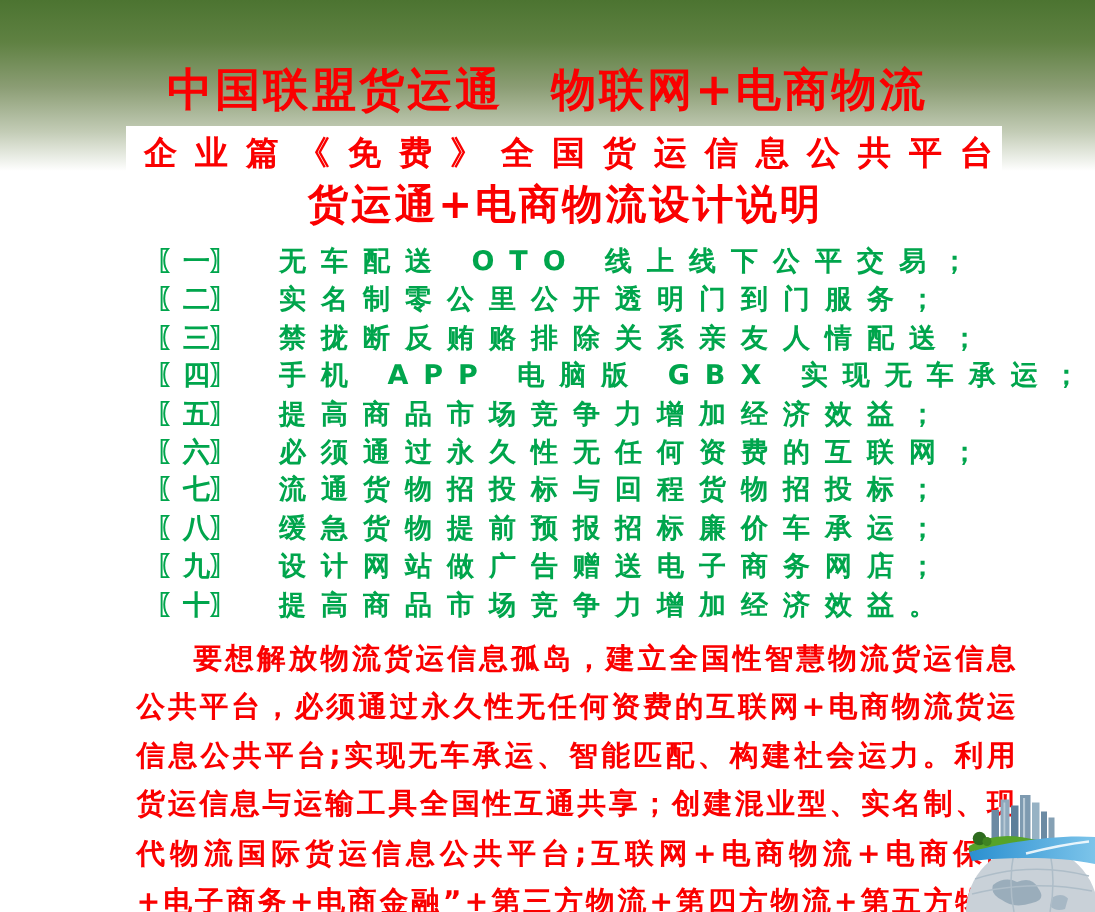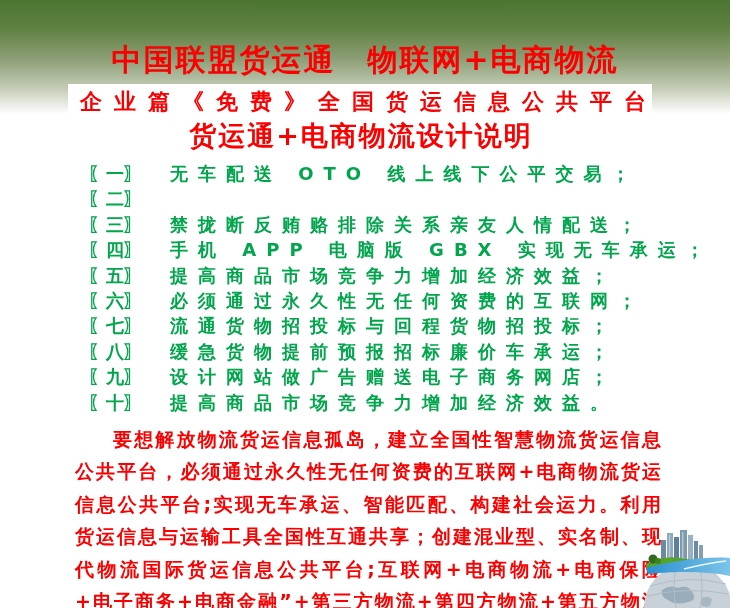--- a/index.html
+++ b/index.html
@@ -9,21 +9,21 @@
     background:linear-gradient(to bottom,
       var(--header-green,#4c7431) 0px, #5f8142 28px, #8b9d74 58px,
       #c3ccb6 88px, #ffffff 114px, #ffffff 100%);
   }
   .title {
     position:absolute; top:40px; left:0; width:100%;
     text-align:center; font-size:30px; letter-spacing:2px;
     color:var(--title-red,#fa0000); white-space:nowrap;
   }
   .panel {
-    position:absolute; left:68px; top:84px; width:584px; height:524px;
+    position:absolute; left:84px; top:84px; width:584px; height:524px;
     background:#ffffff;
   }
   .sub1 {
     margin:3px 0 0 0; text-align:center; white-space:nowrap;
     font-size:22px; letter-spacing:12px; text-indent:12px;
     color:var(--title-red,#fa0000);
   }
   .sub2 {
     margin:1px 0 0 0; text-align:center; white-space:nowrap;
     font-size:27px; letter-spacing:2px; text-indent:2px;
@@ -55,20 +55,21 @@
     <div class="sub1">企业篇《免费》全国货运信息公共平台</div>
     <div class="sub2">货运通+电商物流设计说明</div>
 
     <div class="list">
       <div class="row">
         <span class="marker">〖一〗</span>
         <span class="ltext">无车配送 OTO 线上线下公平交易；</span>
       </div>
       <div class="row">
         <span class="marker">〖二〗</span>
+        <span class="ltext">实名制零公里公开透明门到门服务；</span>
       </div>
       <div class="row">
         <span class="marker">〖三〗</span>
         <span class="ltext">禁拢断反贿赂排除关系亲友人情配送；</span>
       </div>
       <div class="row">
         <span class="marker">〖四〗</span>
         <span class="ltext">手机 APP 电脑版 GBX 实现无车承运；</span>
       </div>
       <div class="row">

